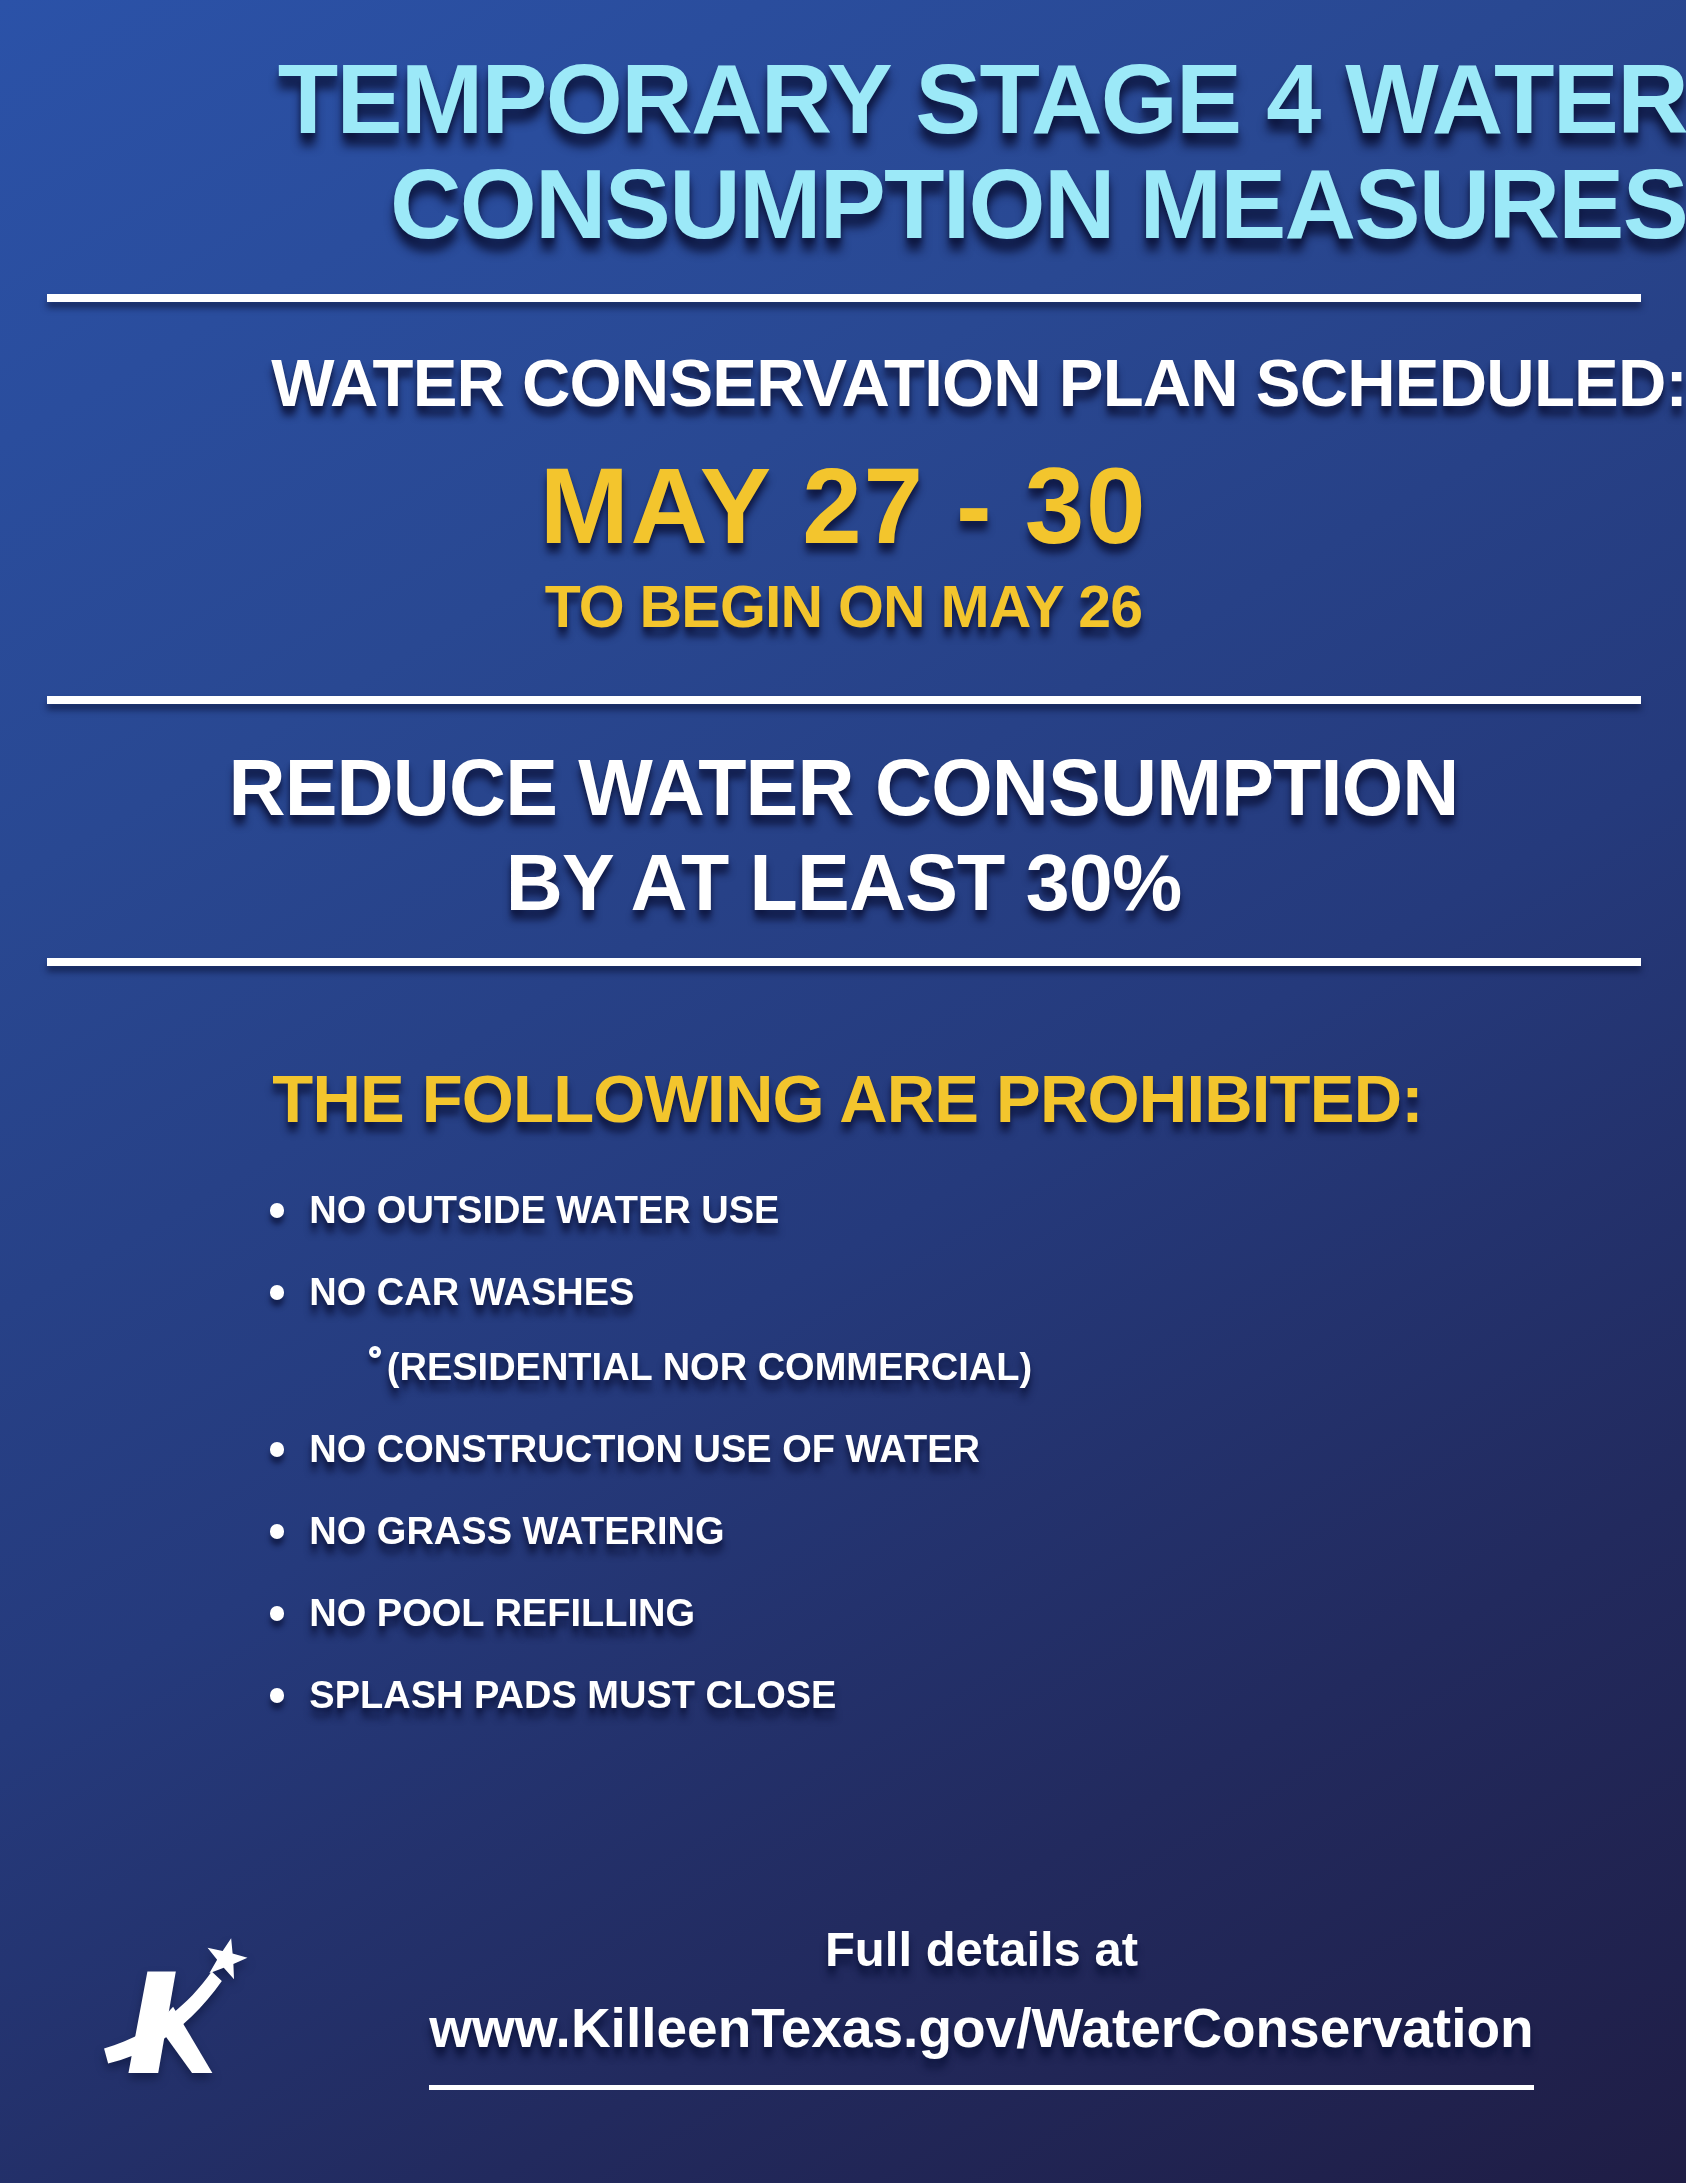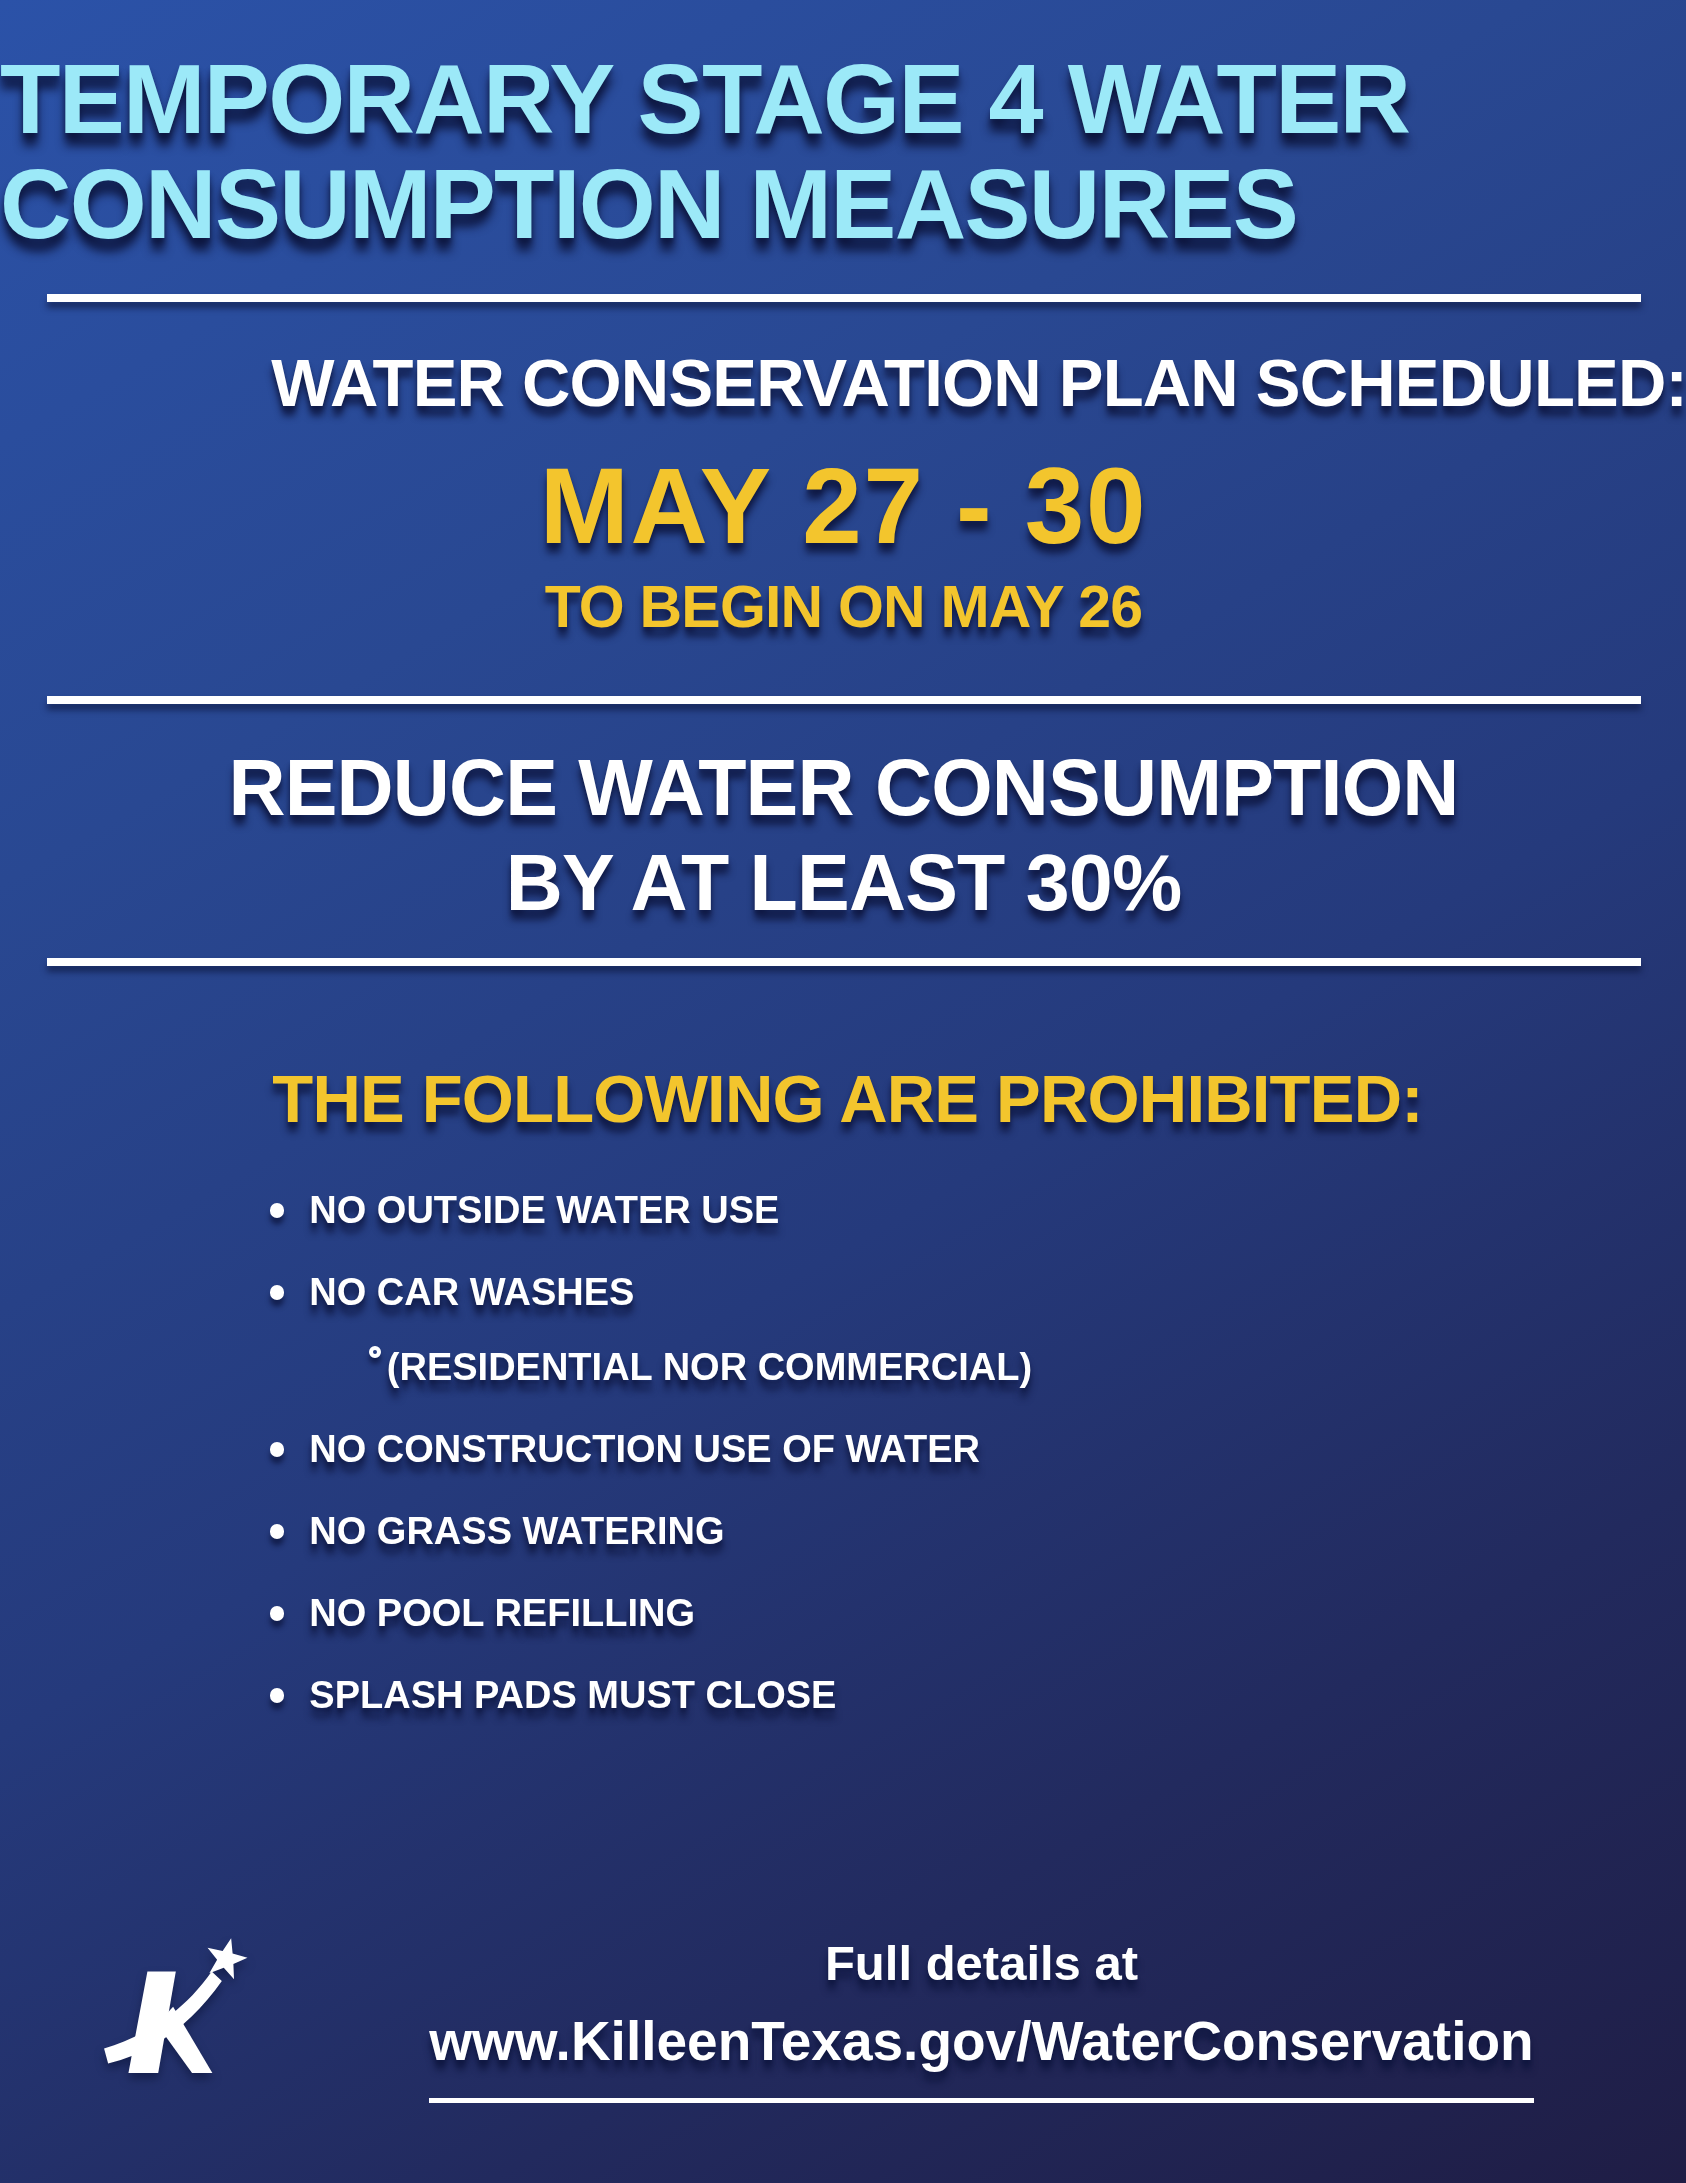--- a/index.html
+++ b/index.html
@@ -16,21 +16,21 @@
       var(--bg_bottom,#1f1d45) 100%);
     font-family:"Liberation Sans", sans-serif;
     font-weight:bold;
     color:var(--text_white,#ffffff);
     overflow:hidden;
   }
   .shadowed { text-shadow: 0 10px 7.6px rgba(12,20,60,0.80), 0 4.2px 3.4px rgba(12,20,60,0.45); }
 
   .title {
     margin-top:47px;
-    text-align:left;
+    text-align:right;
     font-size:99px;
     line-height:1.06;
     letter-spacing:-1.7px;
     color:var(--title_cyan,#9ce9f8);
     text-shadow: 0 13.4px 10px rgba(10,18,55,0.85), 0 5px 4.2px rgba(10,18,55,0.5);
   }
   .title span { display:block; }
 
   .divider {
     width:1594px;
@@ -105,21 +105,21 @@
     width:11.8px; height:11.8px; border-radius:50%;
     border:4.2px solid #ffffff;
     background:transparent;
     box-shadow: 0 5.9px 5px rgba(12,20,60,0.7);
   }
 
   .footer {
     position:absolute;
     left:16px; right:0; bottom:65px;
     display:flex;
-    align-items:flex-end;
+    align-items:flex-start;
   }
   .logo-wrap { margin-left:84px; flex:0 0 auto; }
   .logo-wrap svg { display:block; filter:drop-shadow(0 6.7px 5px rgba(10,18,55,0.55)); }
   .footer-text {
     flex:1 1 auto;
     text-align:center;
     padding-bottom:15px;
   }
   .details-label { font-size:49px; }
   .site-link {

